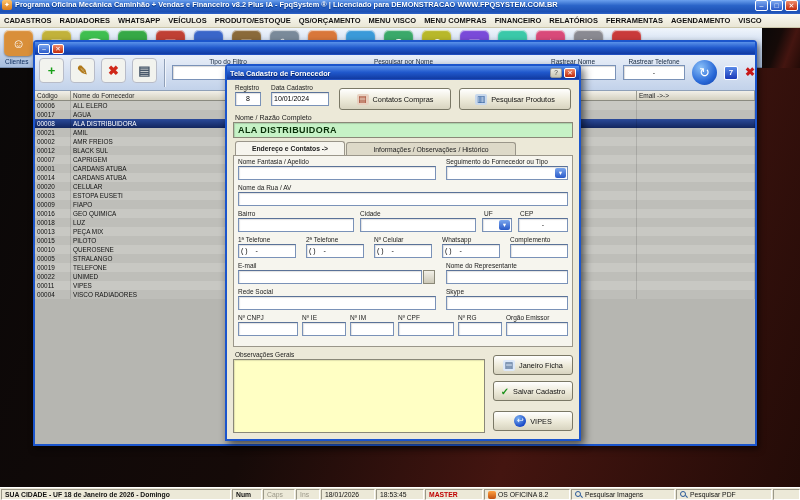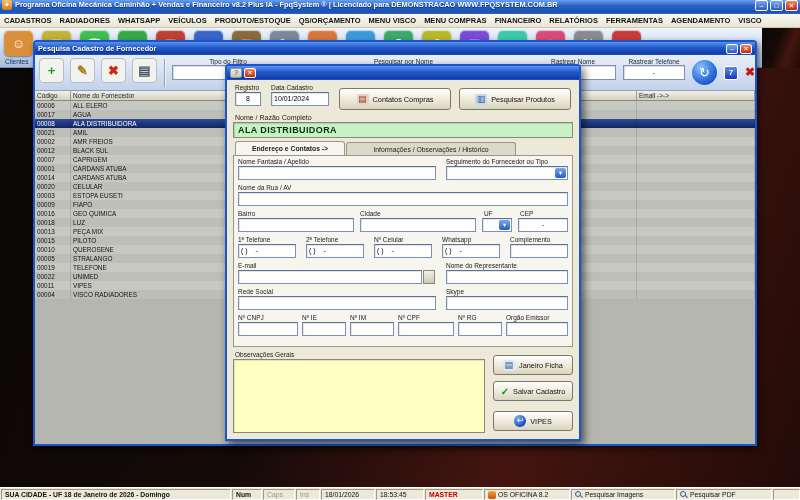--- a/index.html
+++ b/index.html
@@ -127,21 +127,20 @@
         <div class="tbi" style="background: rgb(201, 58, 58);">←</div>
       </div>
     <span class="tblabel">Clientes</span>
   </div>
 
   <div class="darkpatch" style="left:762px;top:28px;width:38px;height:40px;"></div>
   <div class="darkpatch" style="left:0;top:68px;width:800px;height:419px;"></div>
 
   <div class="childwin">
     <div class="ctitle">
-      <span class="ctitletext">Pesquisa Cadastro de Fornecedor</span>
       <span class="cbtn">–</span>
       <span class="cbtn red">✕</span>
     </div>
     <div class="ccontent">
       <div class="filterbar">
         <div class="fbicons" id="fbicons">
             <div class="fbi" style="color: rgb(24, 160, 24);">+</div>
             <div class="fbi" style="color: rgb(176, 120, 24);">✎</div>
             <div class="fbi" style="color: rgb(208, 40, 24);">✖</div>
             <div class="fbi" style="color: rgb(72, 88, 106);">▤</div>
@@ -285,20 +284,21 @@
             <div class="gc gc3"></div>
           </div>
         </div>
       <div class="gridfill"></div>
       <div class="footerhint">Para fechar a tela ESC ou botão SAIR</div>
     </div>
   </div>
 
   <div class="dialog">
     <div class="dtitle">
+      <span class="ctitletext">Tela Cadastro de Fornecedor</span>
       <span class="cbtn gray">?</span>
       <span class="cbtn red">✕</span>
     </div>
     <div class="dbody">
       <span class="lbl" style="left:8px;top:4px">Registro</span>
       <div class="fld" style="left:8px;top:12px;width:26px;text-align:center">8</div>
       <span class="lbl" style="left:44px;top:4px">Data Cadastro</span>
       <div class="fld" style="left:44px;top:12px;width:58px">10/01/2024</div>
       <div class="xpbtn" style="left:112px;top:8px;width:112px;height:22px">
         <span class="bicon" style="background:#e8d0c0;color:#a04028">▤</span>

